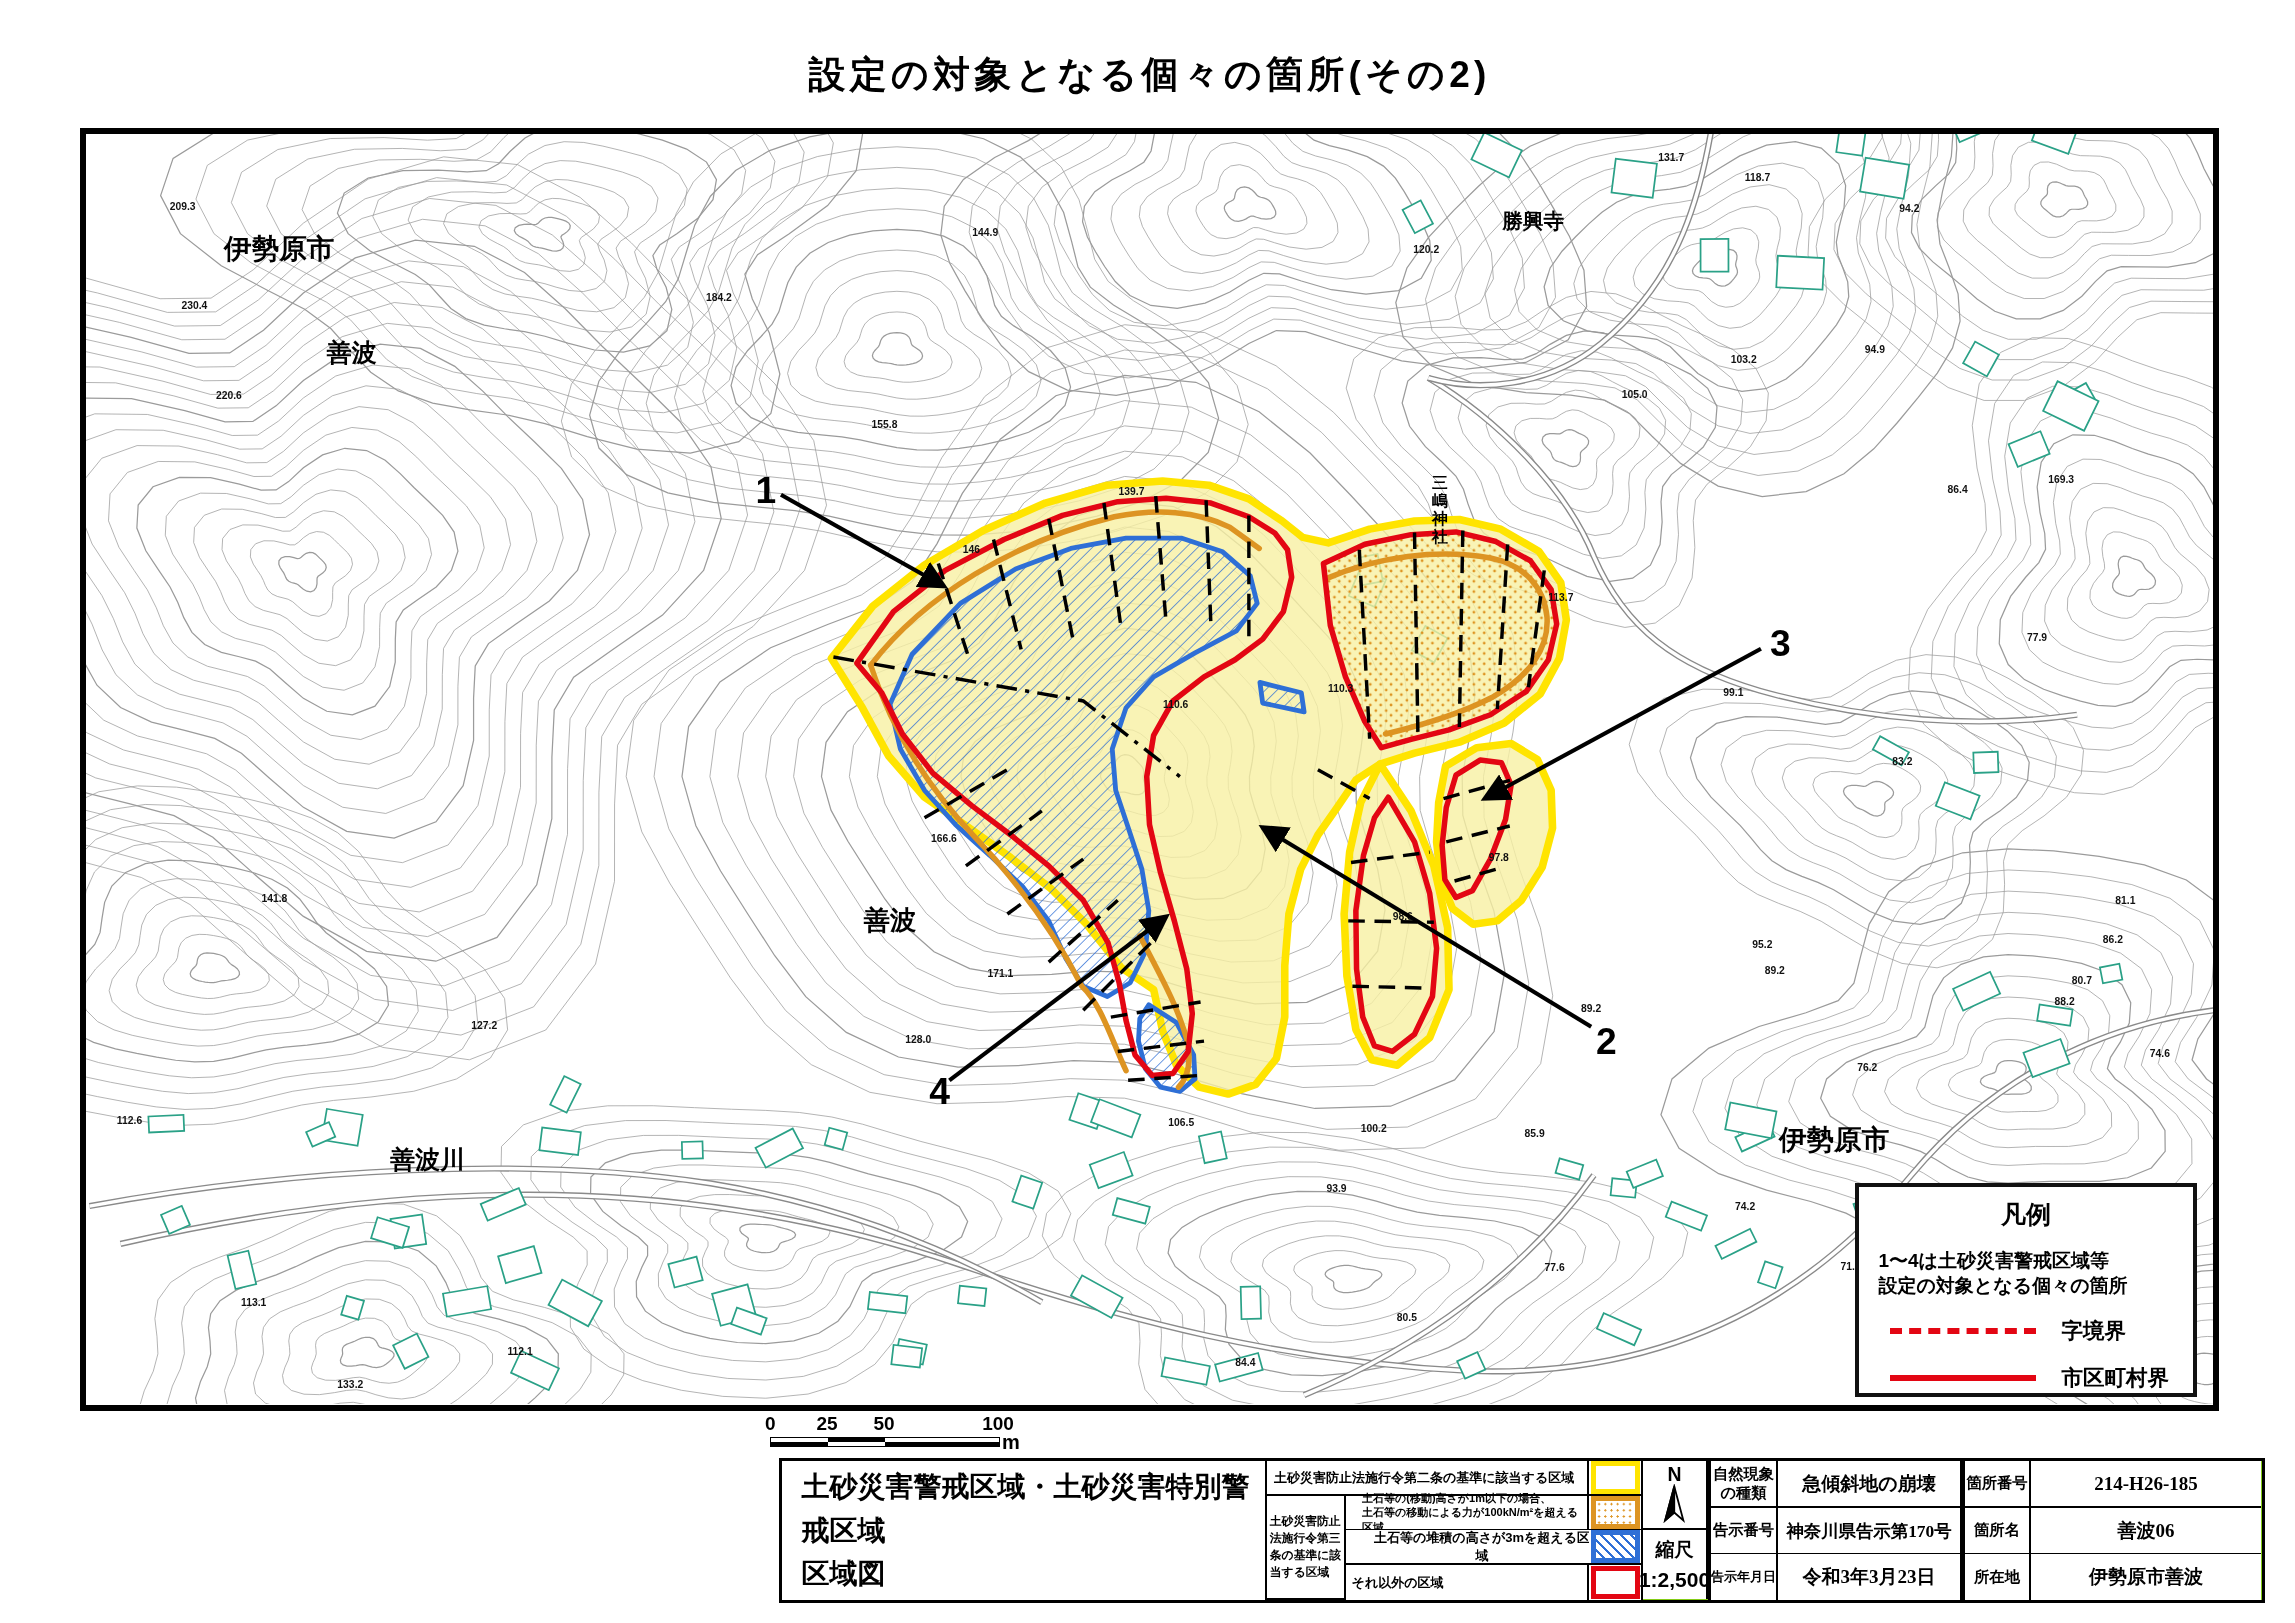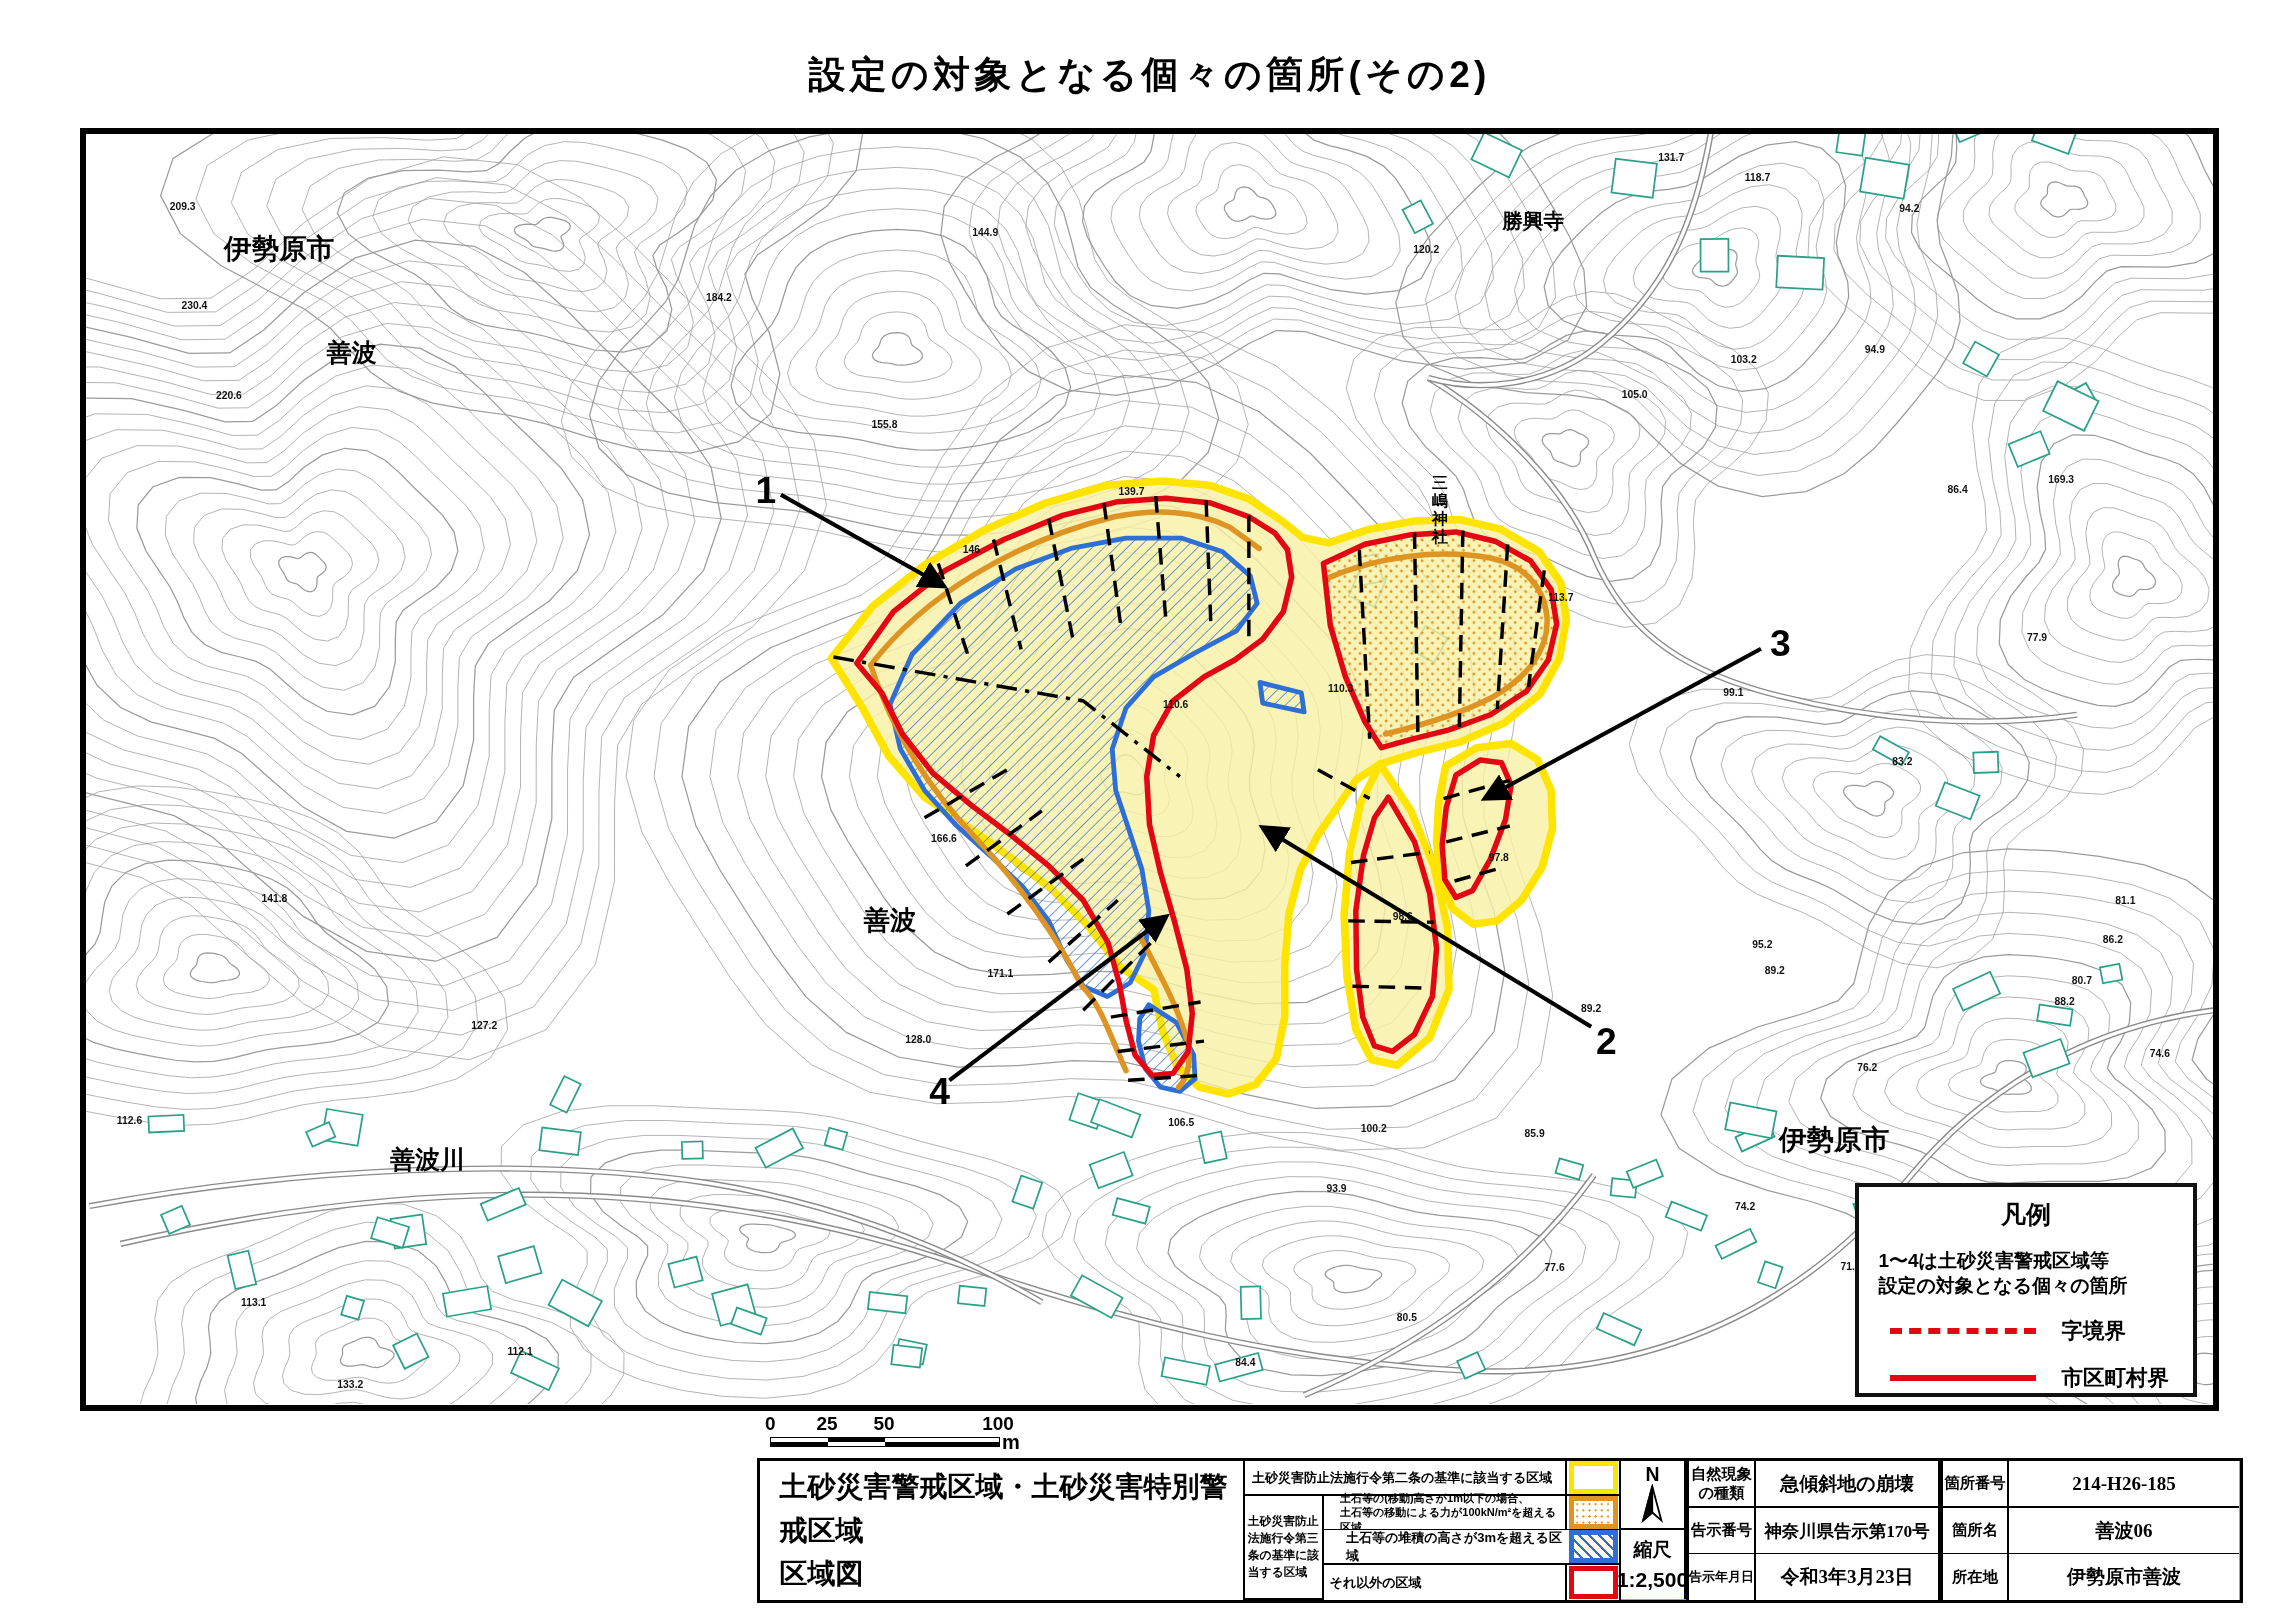--- a/index.html
+++ b/index.html
@@ -31,28 +31,28 @@
   .ls.solid{border-top:6.2px solid #e30613;}
 
   
   .scalebar{position:absolute;left:762px;top:1413px;width:292px;height:43px;z-index:5;}
   .scalebar .num{position:absolute;top:0;transform:translateX(-50%);font-size:19px;font-weight:bold;}
   .scalebar .unit{position:absolute;left:240px;top:18px;font-size:20px;font-weight:bold;}
   .sb-bar{position:absolute;left:8.3px;top:23.6px;width:228px;height:8.3px;border:1.4px solid #000;box-sizing:content-box;}
   .sb-seg{position:absolute;height:4.2px;}
 
   
-  .info-table{position:absolute;left:757px;top:1458px;width:1480px;height:139px;
+  .info-table{position:absolute;left:779px;top:1458px;width:1480px;height:139px;
     border:3.5px solid #000;background:#84cc16;box-sizing:content-box;z-index:5;}
   .cell{position:absolute;box-sizing:border-box;border-right:2.1px solid #000;border-bottom:2.1px solid #000;
     display:flex;align-items:center;justify-content:center;text-align:center;color:#000;background:#fff;}
   .cell.last-r{border-right:none;} .cell.last-b{border-bottom:none;}
   .cell.left{justify-content:flex-start;text-align:left;}
   .tbl-title{font-size:28px;font-weight:bold;line-height:1.55;padding-left:19.4px;}
-  .t19{font-size:13px;font-weight:bold;} .t17{font-size:11.8px;font-weight:bold;line-height:1.45;}
+  .t19{font-size:13px;font-weight:bold;text-align:center;} .t17{font-size:11.8px;font-weight:bold;line-height:1.45;}
   .t16{font-size:11px;font-weight:bold;line-height:1.3;}
   .lblf{font-size:15.3px;font-weight:bold;line-height:1.2;}
   .valf{font-size:19px;font-weight:bold;font-family:Liberation Serif, serif;}
   .thickL{border-left:3.5px solid #000;}
   .sw{width:39px;height:23.6px;background:#fff;box-sizing:content-box;}
   .sw.y{border:5.6px solid #ffe400;}
   .sw.o{border:5.6px solid #dd9422;background-image:radial-gradient(#dd9422 1.1px,transparent 1.2px);background-size:6.2px 6.2px;}
   .sw.b{border:5.6px solid #2e6fd6;background:repeating-linear-gradient(45deg,#fff 0 4.9px,#2e6fd6 4.9px 7px);}
   .sw.r{border:5.6px solid #e30613;}
   .scale-cell{flex-direction:column;}

